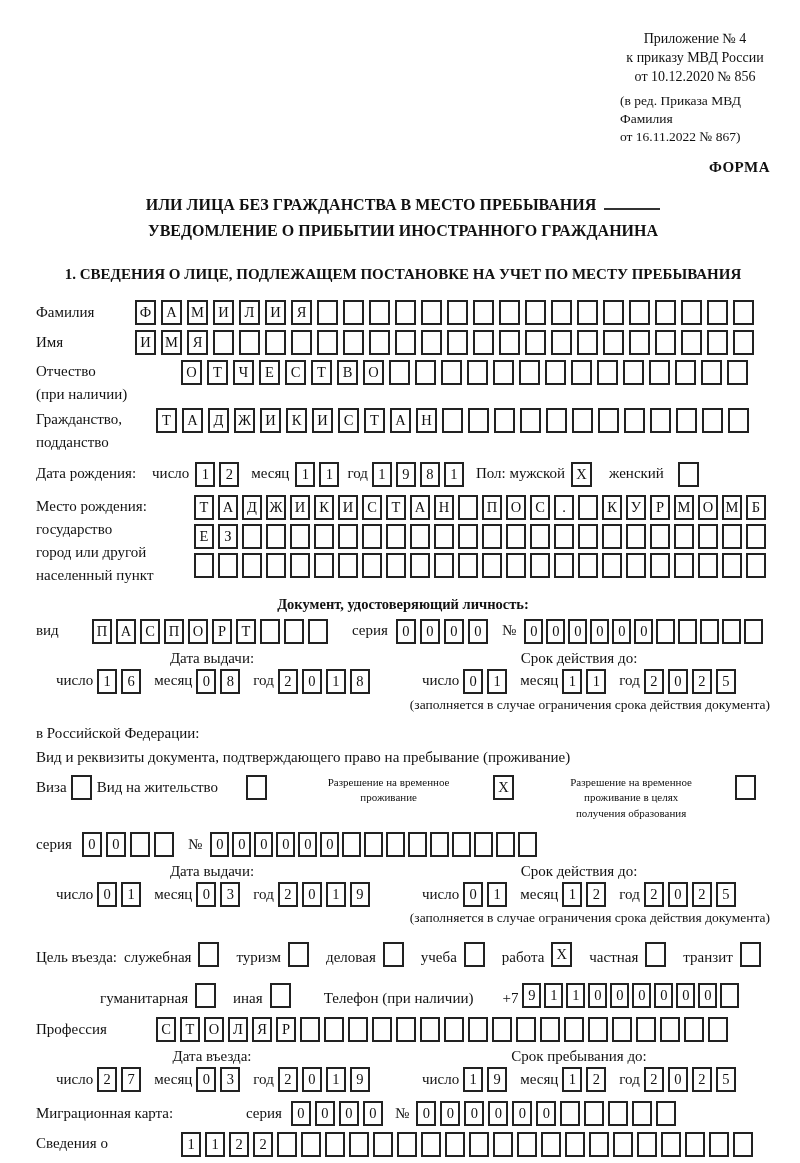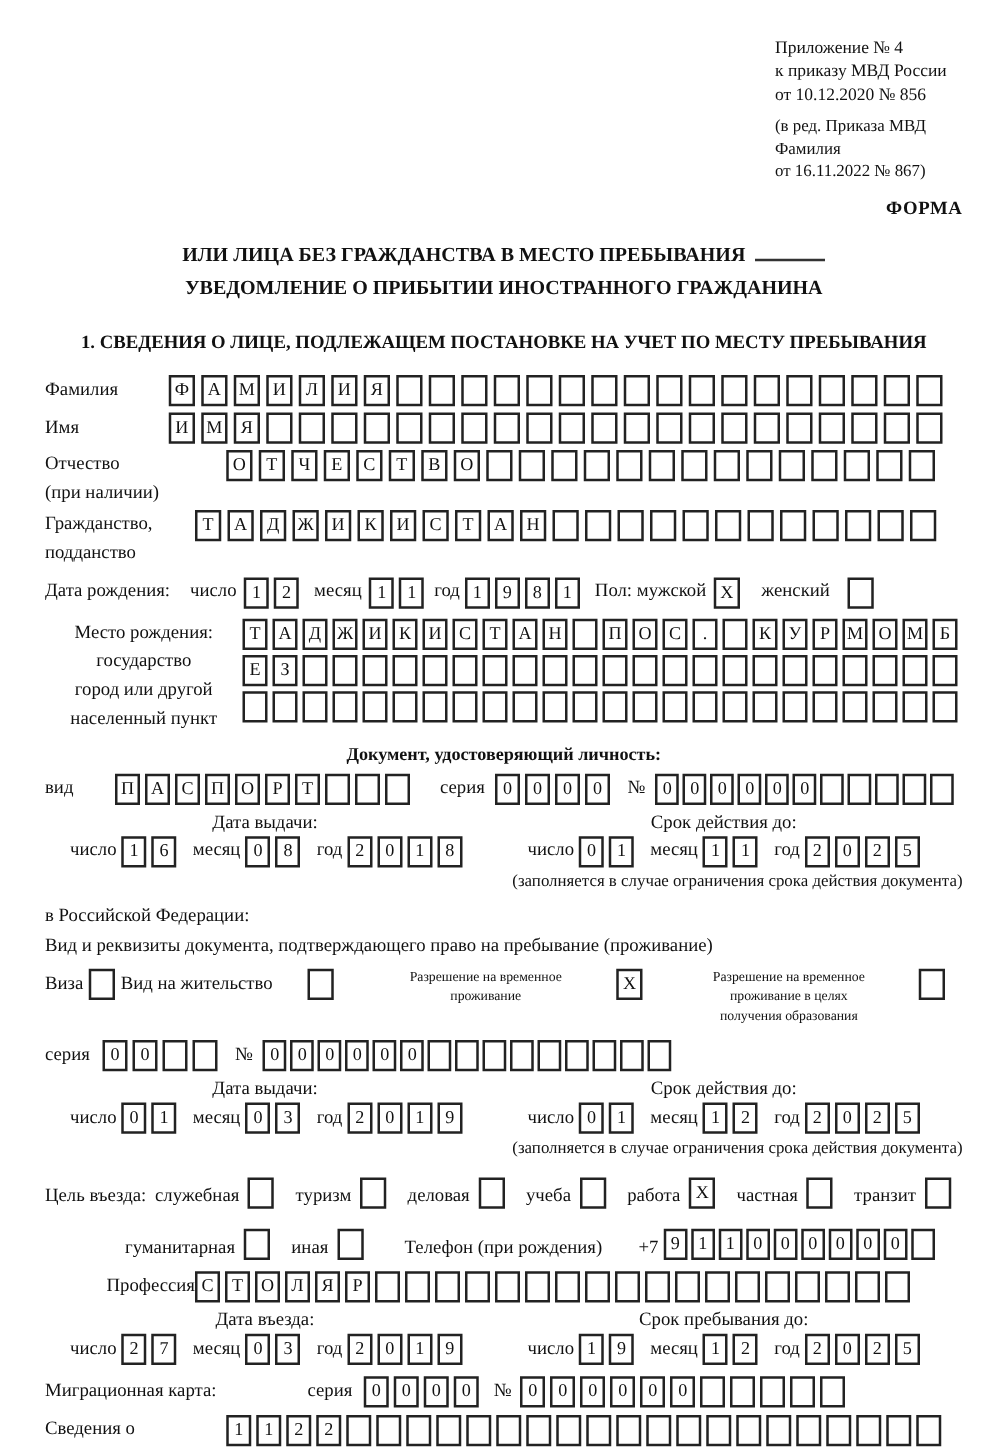--- a/index.html
+++ b/index.html
@@ -4,21 +4,21 @@
 <style>
   * { margin:0; padding:0; box-sizing:border-box; }
   html,body { background:#fff; }
   body {
     width:800px; height:1163px; overflow:hidden;
     font-family:"Liberation Serif", serif; color:#111;
   }
   .page { padding:30px 30px 0 36px; }
 
   
-  .appendix { margin-left:584px; font-size:14px; line-height:1.35; }
+  .appendix { margin-left:584px; font-size:14px; line-height:1.35;text-align:center; }
   .revision { margin-left:584px; font-size:13.5px; line-height:1.35; margin-top:5px; }
   .forma { text-align:right; font-weight:bold; font-size:15px; margin-top:13px; letter-spacing:.5px; }
 
   .doc-title { text-align:center; font-weight:bold; font-size:16px; line-height:1.6; margin-top:16px; }
   .blank-line { display:inline-block; width:56px; border-bottom:2px solid #333; height:14px; margin-left:8px; }
   .sec-heading { text-align:center; font-weight:bold; font-size:15px; margin-top:22px; }
 
   .rows { margin-top:17px; }
   .row { display:flex; align-items:flex-start; margin-bottom:5px; }
   .lbl { font-size:15px; line-height:1.3; white-space:nowrap; }
@@ -34,21 +34,21 @@
     border:2px solid #222; background:#fff;
     display:flex; align-items:center; justify-content:center;
     font-size:14.5px; font-family:"Liberation Serif", serif;
   }
   .stack > .cells { margin-bottom:4px; }
 
   .w-surname { width:99px; }
   .w-patr { width:145px; }
   .w-cit { width:120px; }
   .w-birth { width:169px; }
-  .w-prof { width:120px;text-align:right; }
+  .w-prof { width:120px; }
   .w-reps { width:145px; }
 
   .center-bold { text-align:center; font-weight:bold; font-size:14.5px; margin:8px 0 6px 0; }
 
   .daterow { display:flex; margin-top:6px; }
   .dcol-l { width:352px; }
   .dcol-r { flex:1; }
   .dhead { text-align:center; font-size:15px; margin-bottom:2px; }
   .dgroup { display:flex; align-items:center; }
   .dgroup .lbl { margin-right:4px; }
@@ -237,21 +237,21 @@
       <span class="lbl" style="margin-left:8px;"><span>Пол:</span>&nbsp;<span>мужской</span></span>
       <span class="cb cells" style="margin-left:6px;">
           <span class="cell">X</span>
         </span>
       <span class="lbl" style="margin-left:12px;">женский</span>
       <span class="cb cells" style="margin-left:14px;">
           <span class="cell"></span>
         </span>
     </div>
 
-    <div class="row" style="margin-bottom:1px;text-align:center;">
+    <div class="row" style="margin-bottom:1px;">
       <div class="lblblock w-birth">
         <div>Место рождения:</div>
         <div>государство</div>
         <div>город или другой</div>
         <div>населенный пункт</div>
       </div>
       <div class="stack">
         <div class="cells mid">
             <span class="cell">Т</span>
             <span class="cell">А</span>
@@ -561,21 +561,21 @@
 
     <div class="purpose-row" style="margin-left:64px;">
       <span class="lbl">гуманитарная</span>
       <span class="cb cells">
           <span class="cell"></span>
         </span>
       <span class="lbl">иная</span>
       <span class="cb cells">
           <span class="cell"></span>
         </span>
-      <span class="lbl" style="margin-left:16px;">Телефон (при рождения)</span>
+      <span class="lbl" style="margin-left:16px;">Телефон (при наличии)</span>
       <span class="lbl" style="margin-left:22px; margin-right:4px;">+7</span>
       <span class="cells tight">
           <span class="cell">9</span>
           <span class="cell">1</span>
           <span class="cell">1</span>
           <span class="cell">0</span>
           <span class="cell">0</span>
           <span class="cell">0</span>
           <span class="cell">0</span>
           <span class="cell">0</span>

